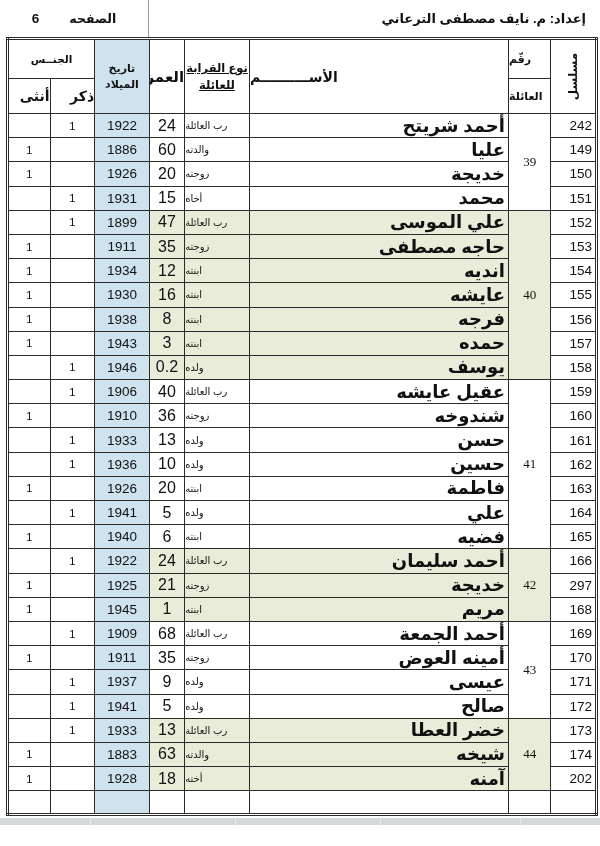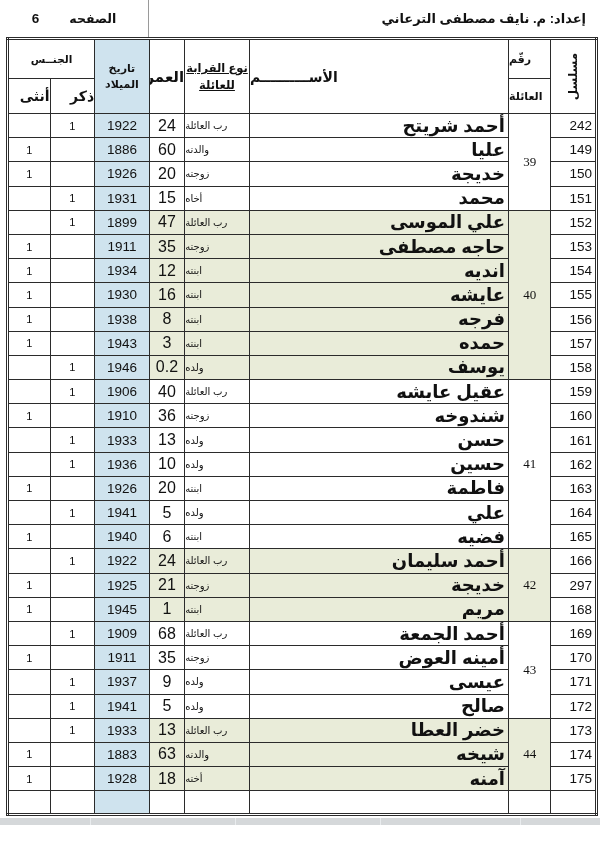--- a/index.html
+++ b/index.html
@@ -362,21 +362,21 @@
       <tr>
         <td class="serial-cell">174</td>
         <td class="name-cell g">شيخه</td>
         <td class="rel-cell g">والدته</td>
         <td class="age-cell g">63</td>
         <td class="birth-cell">1883</td>
         <td class="male-cell"></td>
         <td class="female-cell">1</td>
       </tr>
       <tr>
-        <td class="serial-cell">175</td>
+        <td class="serial-cell">202</td>
         <td class="name-cell g">آمنه</td>
         <td class="rel-cell g">أخته</td>
         <td class="age-cell g">18</td>
         <td class="birth-cell">1928</td>
         <td class="male-cell"></td>
         <td class="female-cell">1</td>
       </tr>
       <tr>
         <td class="serial-cell"></td>
         <td class="family-cell" rowspan="1"></td>

